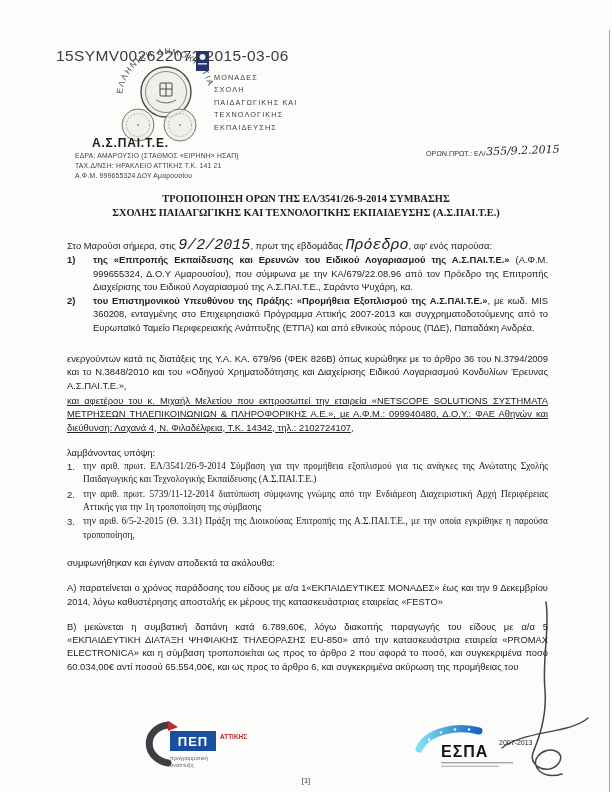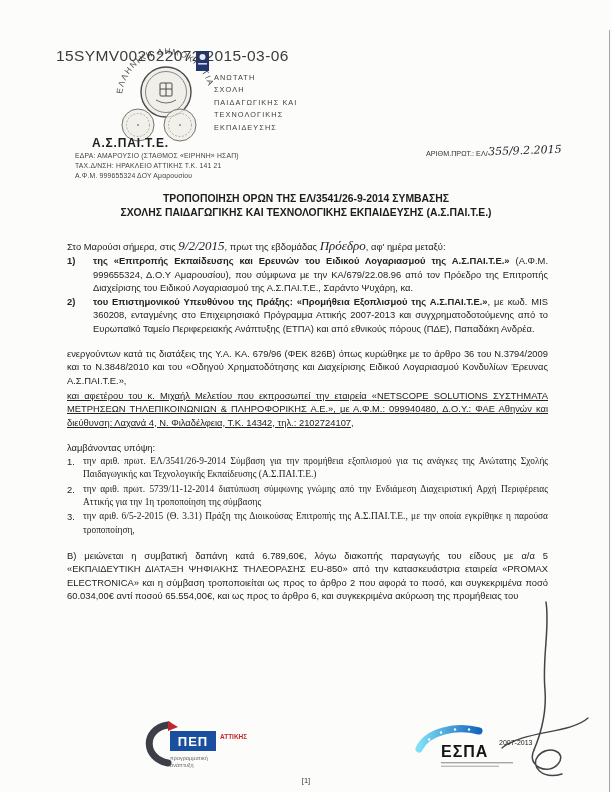--- a/index.html
+++ b/index.html
@@ -26,36 +26,36 @@
     color:#3f3f3f; letter-spacing:.2px; }
   .protocol { left:426px; top:146px; font-size:7.2px; color:#333; white-space:nowrap; }
   .hand {
     font-family:"DejaVu Serif", serif; font-style:italic; color:#1d1d25;
     display:inline-block; transform:rotate(-2deg);
   }
   .protocol .hand { font-size:11px; position:relative; top:-2px; }
 
   
   .doc-title { top:192px; left:58px; right:58px; text-align:center;
-    font-weight:bold; font-size:10.4px; line-height:13.8px; color:#1c1c1c; }
+    font-weight:bold; font-size:10.4px; line-height:13.8px; color:#1c1c1c;font-family:Liberation Serif, serif; }
 
   
   .body-text { top:239px; left:67px; right:64px; font-size:9.4px;
     line-height:13.3px; text-align:justify; color:#232323; }
   .body-text p { margin:0; }
   .item { display:flex; margin-top:1px; }
   .item .num { flex:0 0 26px; font-weight:bold; }
   .item .itext { flex:1; text-align:justify; }
   .gap-sm { margin-top:12px !important; }
   .gap-md { margin-top:14px !important; }
   .li { display:flex; margin-top:1px; }
   .li .lnum { flex:0 0 16px; }
   .li .ltext { flex:1; text-align:justify;font-family:Liberation Serif, serif; }
-  .hand-inline { font-family:Liberation Serif, serif; font-style:italic;
-    font-size:13px; color:#1d1d25; }
+  .hand-inline { font-family:Liberation Mono, monospace; font-style:italic;
+    font-size:15px; color:#1d1d25; }
 
   
   .page-number { left:0; right:0; bottom:7px; text-align:center;
     font-size:7.5px; color:#333; }
   .scan-edge { right:2px; top:30px; bottom:0; width:1.2px;
     background:#8f8f8a; opacity:.8; }
   svg { display:block; }
 </style>
 </head>
 <body>
@@ -90,78 +90,80 @@
       <circle cx="94" cy="89" r="1" fill="#8a867e"></circle>
     </g>
     <g>
       <rect x="110" y="15" width="13" height="20" fill="#23356e"></rect>
       <circle cx="116.5" cy="21" r="3" fill="#ffffff" fill-opacity="0.9"></circle>
       <rect x="112" y="27" width="9" height="1.6" fill="#ffffff" fill-opacity="0.8"></rect>
     </g>
   </svg>
 
   <div class="abs school-name">
-    <div>ΑΝΩΤΑΤΗ</div>
+    <div>ΜΟΝΑΔΕΣ</div>
     <div>ΣΧΟΛΗ</div>
     <div>ΠΑΙΔΑΓΩΓΙΚΗΣ ΚΑΙ</div>
     <div>ΤΕΧΝΟΛΟΓΙΚΗΣ</div>
     <div>ΕΚΠΑΙΔΕΥΣΗΣ</div>
   </div>
 
   <div class="abs acronym">Α.Σ.ΠΑΙ.Τ.Ε.</div>
 
   <div class="abs address">
     <div>ΕΔΡΑ: ΑΜΑΡΟΥΣΙΟ (ΣΤΑΘΜΟΣ «ΕΙΡΗΝΗ» ΗΣΑΠ)</div>
     <div>ΤΑΧ.Δ/ΝΣΗ: ΗΡΑΚΛΕΙΟ ΑΤΤΙΚΗΣ Τ.Κ. 141 21</div>
     <div>Α.Φ.Μ. 999655324 ΔΟΥ Αμαρουσίου</div>
   </div>
 
   <div class="abs protocol">
-    <span>ΑΡΙΘΜ.ΠΡΩΤ.: ΕΛ/</span><span class="hand">355/9.2.2015</span>
+    <span>ΟΡΩΝ.ΠΡΩΤ.: ΕΛ/</span><span class="hand">355/9.2.2015</span>
   </div>
 
   <div class="abs doc-title">
     <div>ΤΡΟΠΟΠΟΙΗΣΗ ΟΡΩΝ ΤΗΣ ΕΛ/3541/26-9-2014 ΣΥΜΒΑΣΗΣ</div>
     <div>ΣΧΟΛΗΣ ΠΑΙΔΑΓΩΓΙΚΗΣ ΚΑΙ ΤΕΧΝΟΛΟΓΙΚΗΣ ΕΚΠΑΙΔΕΥΣΗΣ (Α.Σ.ΠΑΙ.Τ.Ε.)</div>
   </div>
 
   <div class="abs body-text">
 
-    <p><span>Στο Μαρούσι σήμερα, στις </span><span class="hand-inline">9/2/2015</span><span>, πρωτ της εβδομάδας </span><span class="hand-inline">Πρόεδρο</span><span>, αφ' ημέρα μεταξύ:</span></p>
+    <p><span>Στο Μαρούσι σήμερα, στις </span><span class="hand-inline">9/2/2015</span><span>, πρωτ της εβδομάδας </span><span class="hand-inline">Πρόεδρο</span><span>, αφ' ενός παρούσα:</span></p>
 
     <div class="item">
       <span class="num">1)</span>
       <span class="itext"><b>της «Επιτροπής Εκπαίδευσης και Ερευνών του Ειδικού Λογαριασμού της Α.Σ.ΠΑΙ.Τ.Ε.»</b><span> (Α.Φ.Μ. 999655324, Δ.Ο.Υ Αμαρουσίου), που σύμφωνα με την ΚΑ/679/22.08.96 από τον Πρόεδρο της Επιτροπής Διαχείρισης του Ειδικού Λογαριασμού της Α.Σ.ΠΑΙ.Τ.Ε., Σαράντο Ψυχάρη, κα.</span></span>
     </div>
 
     <div class="item">
       <span class="num">2)</span>
       <span class="itext"><b>του Επιστημονικού Υπευθύνου της Πράξης: «Προμήθεια Εξοπλισμού της Α.Σ.ΠΑΙ.Τ.Ε.»</b><span>, με κωδ. MIS 360208, ενταγμένης στο Επιχειρησιακό Πρόγραμμα Αττικής 2007-2013 και συγχρηματοδοτούμενης από το Ευρωπαϊκό Ταμείο Περιφερειακής Ανάπτυξης (ΕΤΠΑ) και από εθνικούς πόρους (ΠΔΕ), Παπαδάκη Ανδρέα.</span></span>
     </div>
 
-    <p style="margin-top:12px;">ενεργούντων κατά τις διατάξεις της Υ.Α. ΚΑ. 679/96 (ΦΕΚ 826Β) όπως κυρώθηκε με το άρθρο 36 του Ν.3794/2009 και το Ν.3848/2010 και του «Οδηγού Χρηματοδότησης και Διαχείρισης Ειδικού Λογαριασμού Κονδυλίων Έρευνας Α.Σ.ΠΑΙ.Τ.Ε.»,</p>
+    <p style="margin-top:18px;">ενεργούντων κατά τις διατάξεις της Υ.Α. ΚΑ. 679/96 (ΦΕΚ 826Β) όπως κυρώθηκε με το άρθρο 36 του Ν.3794/2009 και το Ν.3848/2010 και του «Οδηγού Χρηματοδότησης και Διαχείρισης Ειδικού Λογαριασμού Κονδυλίων Έρευνας Α.Σ.ΠΑΙ.Τ.Ε.»,</p>
 
     <p style="margin-top:2px;text-decoration:underline;">και αφετέρου του κ. Μιχαήλ Μελετίου που εκπροσωπεί την εταιρεία «NETSCOPE SOLUTIONS ΣΥΣΤΗΜΑΤΑ ΜΕΤΡΗΣΕΩΝ ΤΗΛΕΠΙΚΟΙΝΩΝΙΩΝ &amp; ΠΛΗΡΟΦΟΡΙΚΗΣ Α.Ε.», με Α.Φ.Μ.: 099940480, Δ.Ο.Υ.: ΦΑΕ Αθηνών και διεύθυνση: Λαχανά 4, Ν. Φιλαδέλφεια, Τ.Κ. 14342, τηλ.: 2102724107,</p>
 
     <p class="gap-sm">λαμβάνοντας υπόψη:</p>
 
     <div class="li">
       <span class="lnum">1.</span>
       <span class="ltext">την αριθ. πρωτ. ΕΛ/3541/26-9-2014 Σύμβαση για την προμήθεια εξοπλισμού για τις ανάγκες της Ανώτατης Σχολής Παιδαγωγικής και Τεχνολογικής Εκπαίδευσης (Α.Σ.ΠΑΙ.Τ.Ε.)</span>
     </div>
     <div class="li">
       <span class="lnum">2.</span>
       <span class="ltext">την αριθ. πρωτ. 5739/11-12-2014 διατύπωση σύμφωνης γνώμης από την Ενδιάμεση Διαχειριστική Αρχή Περιφέρειας Αττικής για την 1η τροποποίηση της σύμβασης</span>
     </div>
     <div class="li">
       <span class="lnum">3.</span>
       <span class="ltext">την αριθ. 6/5-2-2015 (Θ. 3.31) Πράξη της Διοικούσας Επιτροπής της Α.Σ.ΠΑΙ.Τ.Ε., με την οποία εγκρίθηκε η παρούσα τροποποίηση,</span>
     </div>
 
-
+    <p class="gap-md">συμφωνήθηκαν και έγιναν αποδεκτά τα ακόλουθα:</p>
+
+    <p class="gap-sm">Α) παρατείνεται ο χρόνος παράδοσης του είδους με α/α 1«ΕΚΠΑΙΔΕΥΤΙΚΕΣ ΜΟΝΑΔΕΣ» έως και την 9 Δεκεμβρίου 2014, λόγω καθυστέρησης αποστολής εκ μέρους της κατασκευάστριας εταιρείας «FESTO»</p>
 
     <p class="gap-sm">Β) μειώνεται η συμβατική δαπάνη κατά 6.789,60€, λόγω διακοπής παραγωγής του είδους με α/α 5 «ΕΚΠΑΙΔΕΥΤΙΚΗ ΔΙΑΤΑΞΗ ΨΗΦΙΑΚΗΣ ΤΗΛΕΟΡΑΣΗΣ EU-850» από την κατασκευάστρια εταιρεία «PROMAX ELECTRONICA» και η σύμβαση τροποποιείται ως προς το άρθρο 2 που αφορά το ποσό, και συγκεκριμένα ποσό 60.034,00€ αντί ποσού 65.554,00€, και ως προς το άρθρο 6, και συγκεκριμένα ακύρωση της προμήθειας του</p>
   </div>
 
   <svg class="abs" style="left:134px; top:719px;" width="130" height="52" viewBox="0 0 130 52">
     <path d="M34 44 C 10 40, 8 10, 34 6" stroke="#3c4046" stroke-width="7" fill="none" stroke-linecap="round"></path>
     <polygon points="34,2 44,8 34,12" fill="#c4262e"></polygon>
     <rect x="36" y="12" width="46" height="20" fill="#1a4e9e"></rect>
     <text x="59" y="27" text-anchor="middle" font-size="13" font-weight="bold" fill="#ffffff" letter-spacing="1" font-family="Liberation Sans, sans-serif">ΠΕΠ</text>
     <text x="86" y="20" font-size="6.5" font-weight="bold" fill="#c4262e" font-family="Liberation Sans, sans-serif">ΑΤΤΙΚΗΣ</text>

